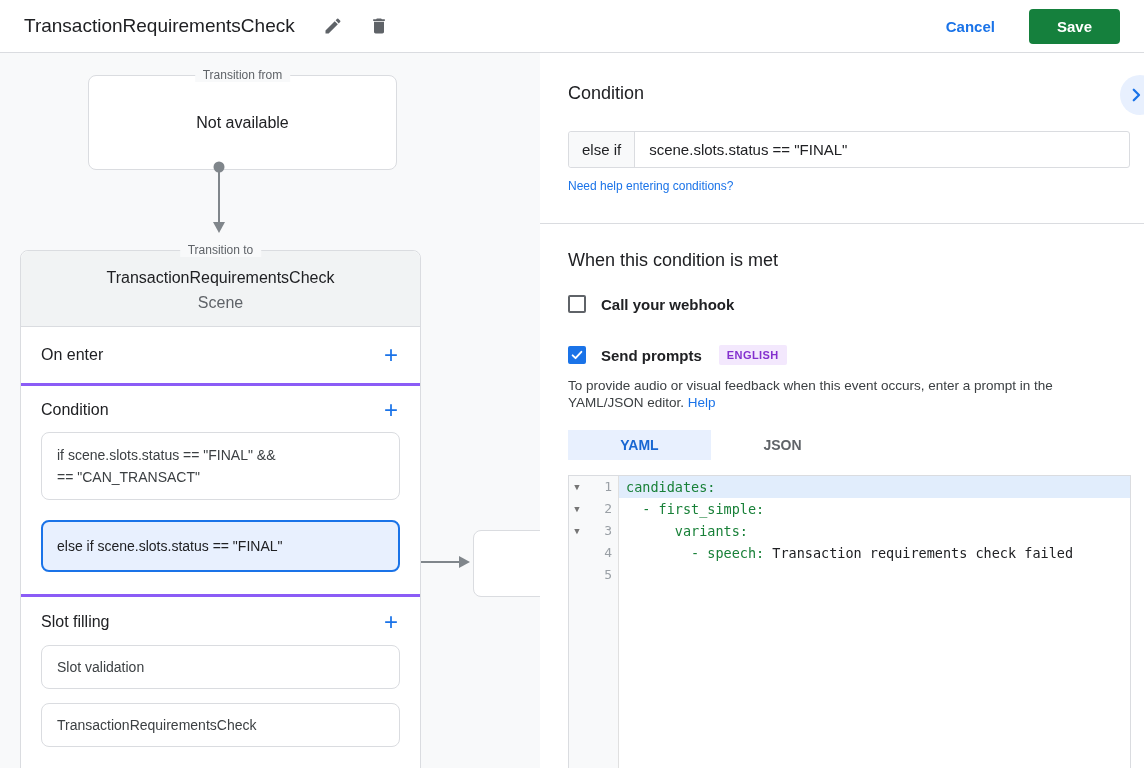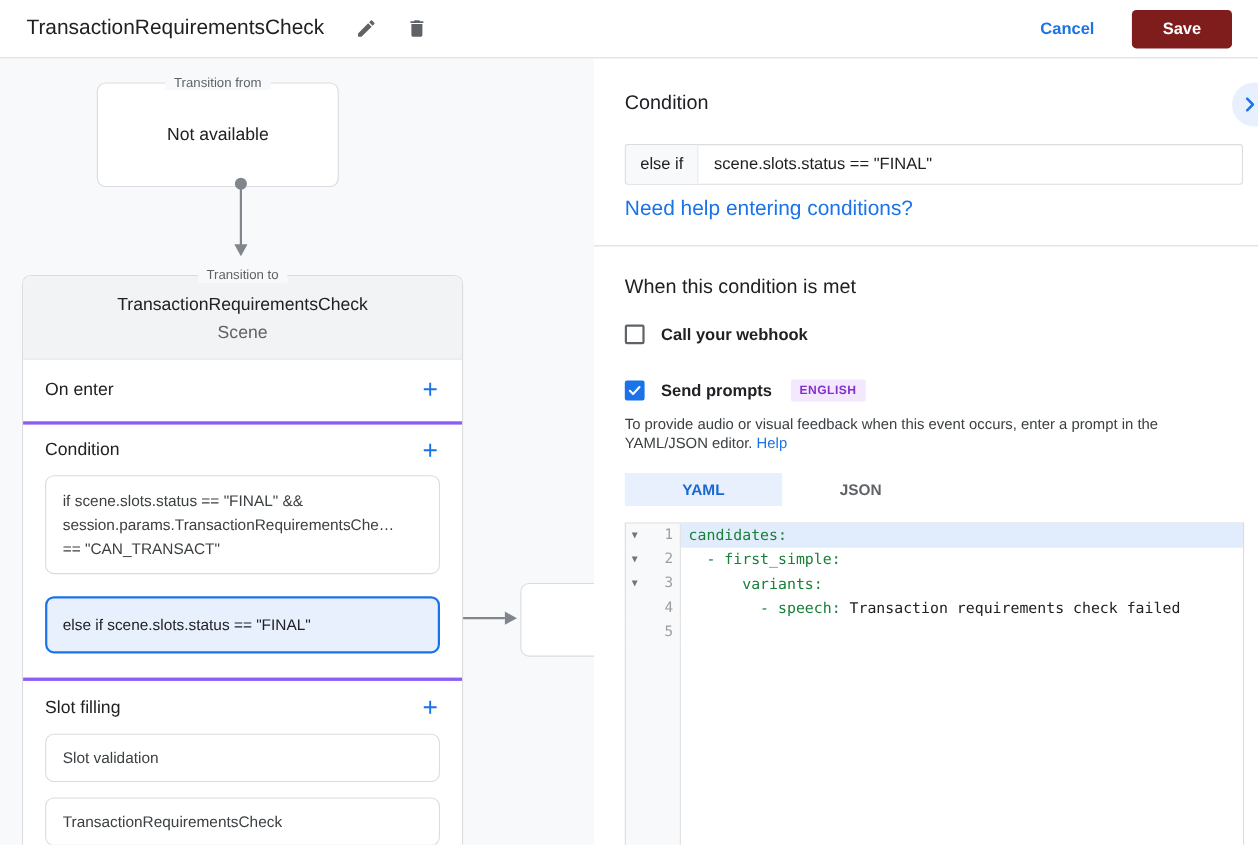--- a/index.html
+++ b/index.html
@@ -10,33 +10,33 @@
   .topbar {
     position: absolute; top: 0; left: 0; width: 1144px; height: 53px;
     background: #fff; border-bottom: 1px solid #dadce0;
     display: flex; align-items: center; padding: 0 24px; z-index: 30;
   }
   .topbar h1 { font-size: 19px; font-weight: 400; color: #202124; margin-right: 22px; }
   .icon-btn { background: none; border: none; cursor: pointer; padding: 6px; margin-right: 14px; display: flex; align-items: center; }
   .icon-btn svg { fill: #5f6368; }
   .spacer { flex: 1; }
   .cancel-btn { background: none; border: none; color: #1a73e8; font-size: 15px; font-weight: 600; font-family: "Liberation Sans", sans-serif; cursor: pointer; margin-right: 34px; }
-  .save-btn { background: #7f1d1d; border: none; color: #fff; font-size: 15px; font-weight: 600; font-family: "Liberation Sans", sans-serif; cursor: pointer; border-radius: 4px; padding: 9px 28px; }
+  .save-btn { background: #15803d; border: none; color: #fff; font-size: 15px; font-weight: 600; font-family: "Liberation Sans", sans-serif; cursor: pointer; border-radius: 4px; padding: 9px 28px; }
 
   
   .canvas {
     position: absolute; top: 53px; left: 0; width: 541px; height: 715px;
     background: #f8f9fa; overflow: hidden;
   }
   .legend {
     position: absolute; top: -8px; left: 50%; transform: translateX(-50%);
     background: #f8f9fa; padding: 0 8px; font-size: 12px; color: #5f6368; white-space: nowrap;
   }
   .tbox-from {
-    position: absolute; left: 88px; top: 22px; width: 220px; height: 95px;
+    position: absolute; left: 88px; top: 22px; width: 309px; height: 95px;
     background: #fff; border: 1px solid #dadce0; border-radius: 8px;
   }
   .tbox-from .tbox-content {
     position: absolute; top: 0; left: 0; right: 0; bottom: 0;
     display: flex; align-items: center; justify-content: center; font-size: 16px; color: #202124;
   }
   .connector-svg { position: absolute; top: 0; left: 0; pointer-events: none; }
 
   .scene-card {
     position: absolute; left: 20px; top: 197px; width: 401px; height: 620px;
@@ -87,21 +87,21 @@
     border: 1px solid #dadce0; border-radius: 3px; display: flex; align-items: stretch; background: #fff;
   }
   .cond-prefix {
     background: #f8f9fa; border-right: 1px solid #dadce0; padding: 0 13px;
     font-size: 15px; color: #202124; display: flex; align-items: center; border-radius: 3px 0 0 3px;
   }
   .cond-input {
     flex: 1; border: none; outline: none; font-size: 15px; color: #202124;
     padding: 0 14px; font-family: "Liberation Sans", sans-serif; background: transparent;
   }
-  .help-link { position: absolute; left: 28px; top: 126px; font-size: 19px; color: #1a73e8; text-decoration: none; cursor: pointer; }
+  .help-link { position: absolute; left: 28px; top: 126px; font-size: 12px; color: #1a73e8; text-decoration: none; cursor: pointer; }
   .p-divider { position: absolute; left: 0; right: 0; top: 170px; height: 1px; background: #dadce0; }
   .when-title { position: absolute; left: 28px; top: 197px; font-size: 18px; font-weight: 400; color: #202124; }
   .check-row { position: absolute; left: 28px; display: flex; align-items: center; cursor: pointer; }
   .check-row.webhook { top: 242px; }
   .check-row.prompts { top: 292px; }
   .checkbox {
     width: 18px; height: 18px; border: 2px solid #5f6368; border-radius: 2px;
     margin-right: 15px; background: #fff; flex: none;
   }
   .checkbox.checked { background: #1a73e8; border-color: #1a73e8; display: flex; align-items: center; justify-content: center; }
@@ -196,21 +196,20 @@
     </div>
 
     <div class="card-section" style="padding:15px 20px 22px;">
       <div class="section-row">
         <span class="section-label">Condition</span>
         <button class="plus-btn">+</button>
       </div>
       <div id="condition-items">
           <div class="cond-box">
             <div>if scene.slots.status == "FINAL" &amp;&amp;</div>
-            <div>session.params.TransactionRequirementsChe…</div>
             <div>== "CAN_TRANSACT"</div>
           </div>
           <div class="cond-box selected">
             <div>else if scene.slots.status == "FINAL"</div>
           </div>
         </div>
     </div>
 
     <div class="card-section" style="padding:16px 20px 22px; border-bottom:none;">
       <div class="section-row">

